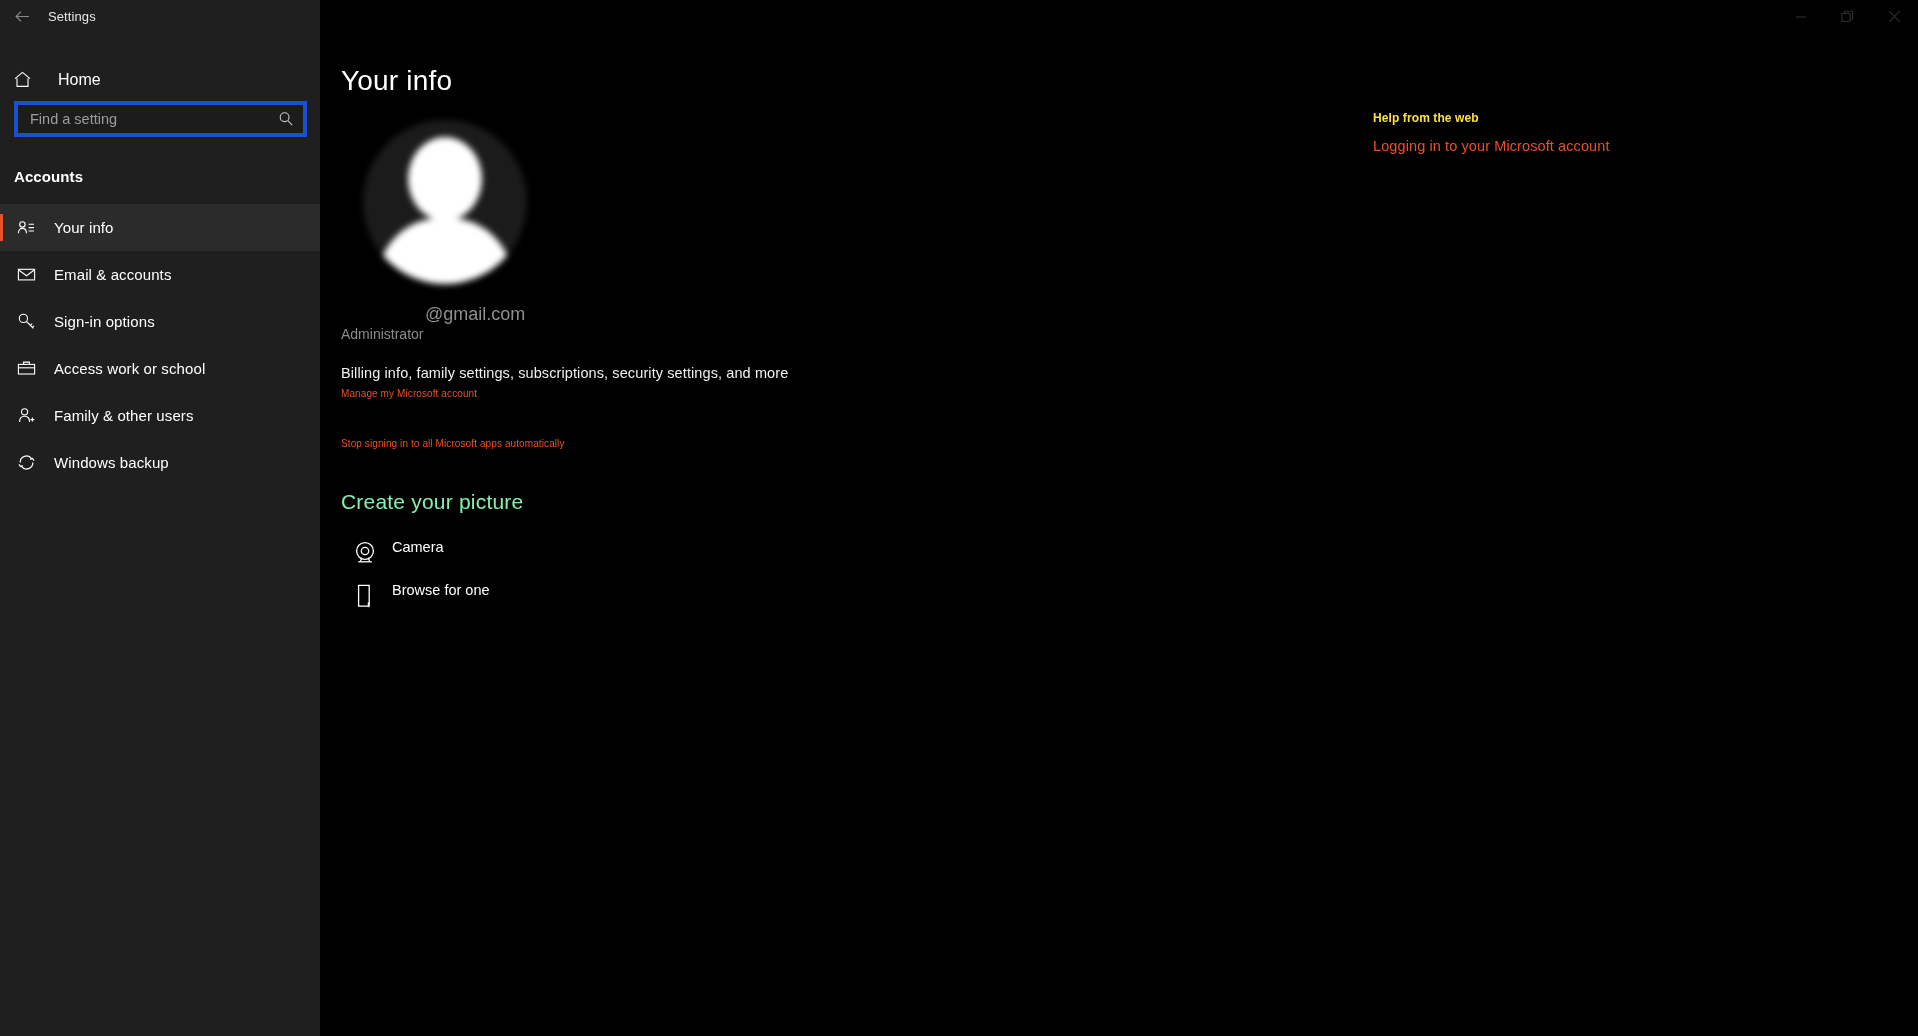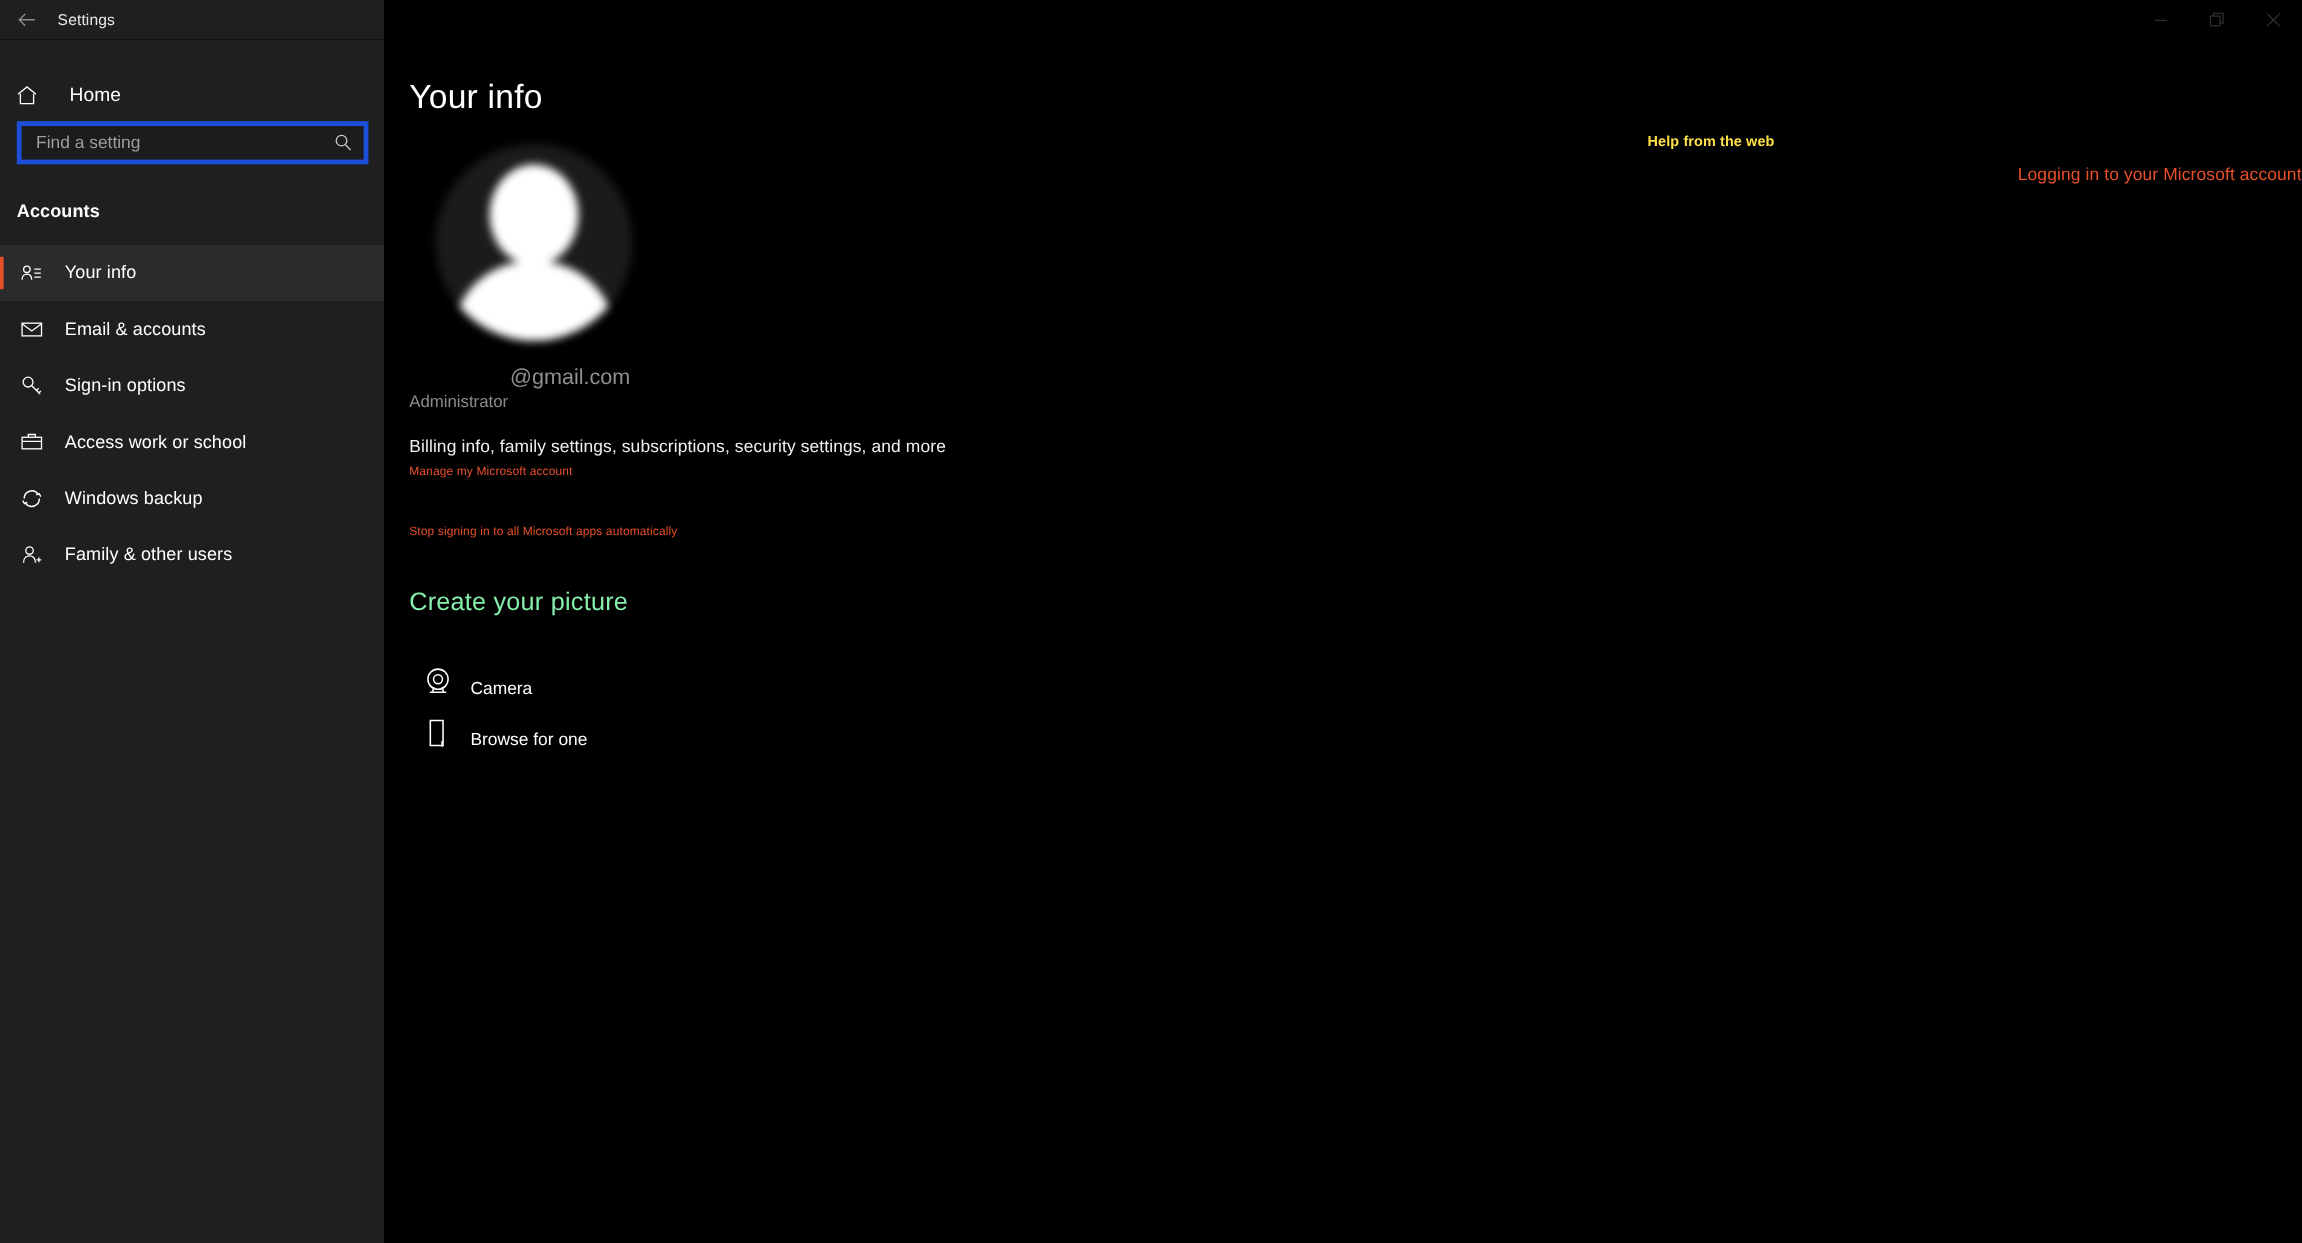--- a/index.html
+++ b/index.html
@@ -101,28 +101,28 @@
   .email { font-size:18px; color:#8f8f8f; margin-top:20px; margin-left:84px; }
   .role  { font-size:14px; color:#8c8c8c; margin-top:1px; margin-left:0px; }
 
   .billing { font-size:14.5px; color:#f0f0f0; margin-top:23px; letter-spacing:.1px; }
   .link { font-size:10px; color:#e8502a; margin-top:7px; display:inline-block; cursor:pointer; letter-spacing:.1px; }
   .link-stop { margin-top:37px; }
 
   .section-title { font-size:21px; color:#86efac; margin-top:39px; letter-spacing:.2px; }
 
   .pic-opts { margin-top:25px; }
-  .pic-row { display:flex; align-items:flex-end; height:43px; margin-left:6px; }
+  .pic-row { display:flex; align-items:flex-start; height:43px; margin-left:6px; }
   .pic-ico { width:36px; display:flex; align-items:center; justify-content:center; color:#ffffff; }
   .pic-label { font-size:14.5px; color:#ffffff; margin-left:9px; }
 
   
   .helppanel { position:absolute; right:0; top:0; width:568px; padding-top:78px; padding-left:23px; }
   .help-title { font-size:12px; font-weight:bold; color:#fde047; letter-spacing:.1px; }
-  .help-link { font-size:14.5px; color:#e8502a; margin-top:13px; display:block; cursor:pointer; letter-spacing:.1px;text-align:right; }
+  .help-link { font-size:14.5px; color:#e8502a; margin-top:13px; display:block; cursor:pointer; letter-spacing:.1px; }
   .help-actions { margin-top:35px; }
   .help-action { display:flex; align-items:center; height:31px; cursor:pointer; }
   .ha-ico { width:26px; display:flex; align-items:center; justify-content:flex-start; color:#ffffff; }
   .ha-label { font-size:14.5px; color:#e8502a; margin-left:12px; letter-spacing:.1px; }
 </style>
 </head>
 <body>
 
 <div class="window">
 
@@ -226,40 +226,40 @@
               <path d="M6.6 5.2 V3.1 H12.4 V5.2"></path>
               <path d="M1.6 8.8 H17.4"></path>
             </svg>
           </span>
           <span class="nav-label">Access work or school</span>
         </div>
 
         <div class="navitem">
 
           <span class="nav-ico">
+            <svg width="19" height="19" viewBox="0 0 19 19" fill="none" stroke="currentColor" stroke-width="1.1">
+              <circle cx="7.6" cy="5.8" r="3.1"></circle>
+              <path d="M2.6 16 C2.6 12 5 10.2 7.6 10.2 C10.2 10.2 12.6 12 12.6 16"></path>
+              <path d="M13.4 13.6 H17.4 M15.4 11.6 V15.6"></path>
+            </svg>
+          </span>
+          <span class="nav-label">Family &amp; other users</span>
+        </div>
+
+        <div class="navitem">
+
+          <span class="nav-ico">
             <svg width="19" height="19" viewBox="0 0 19 19" fill="none" stroke="currentColor" stroke-width="1.2">
               <path d="M15.8 9.5 A6.3 6.3 0 0 1 4.3 13.2"></path>
               <path d="M3.2 9.5 A6.3 6.3 0 0 1 14.7 5.8"></path>
               <path d="M2 11.2 L3.4 13.6 L5.8 12.6"></path>
               <path d="M17 7.8 L15.6 5.4 L13.2 6.4"></path>
             </svg>
           </span>
           <span class="nav-label">Windows backup</span>
-        </div>
-
-        <div class="navitem">
-
-          <span class="nav-ico">
-            <svg width="19" height="19" viewBox="0 0 19 19" fill="none" stroke="currentColor" stroke-width="1.1">
-              <circle cx="7.6" cy="5.8" r="3.1"></circle>
-              <path d="M2.6 16 C2.6 12 5 10.2 7.6 10.2 C10.2 10.2 12.6 12 12.6 16"></path>
-              <path d="M13.4 13.6 H17.4 M15.4 11.6 V15.6"></path>
-            </svg>
-          </span>
-          <span class="nav-label">Family &amp; other users</span>
         </div>
 
       </div>
     </div>
 
     <div class="main">
       <div class="content">
 
         <div class="page-title">Your info</div>
 

